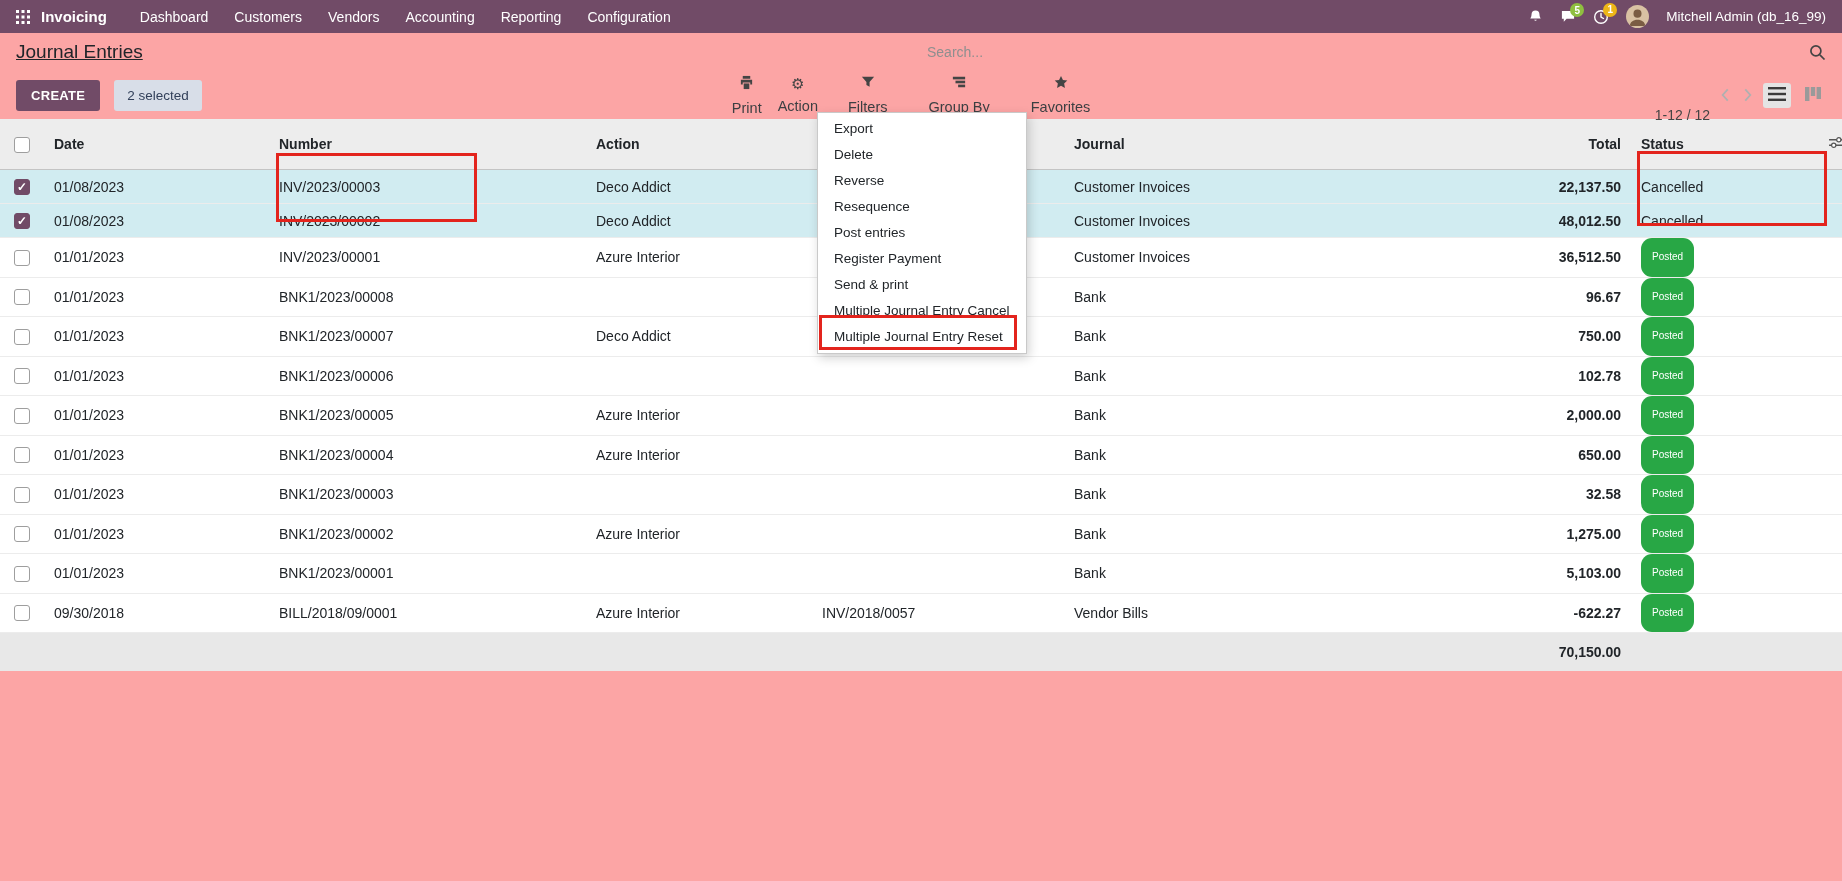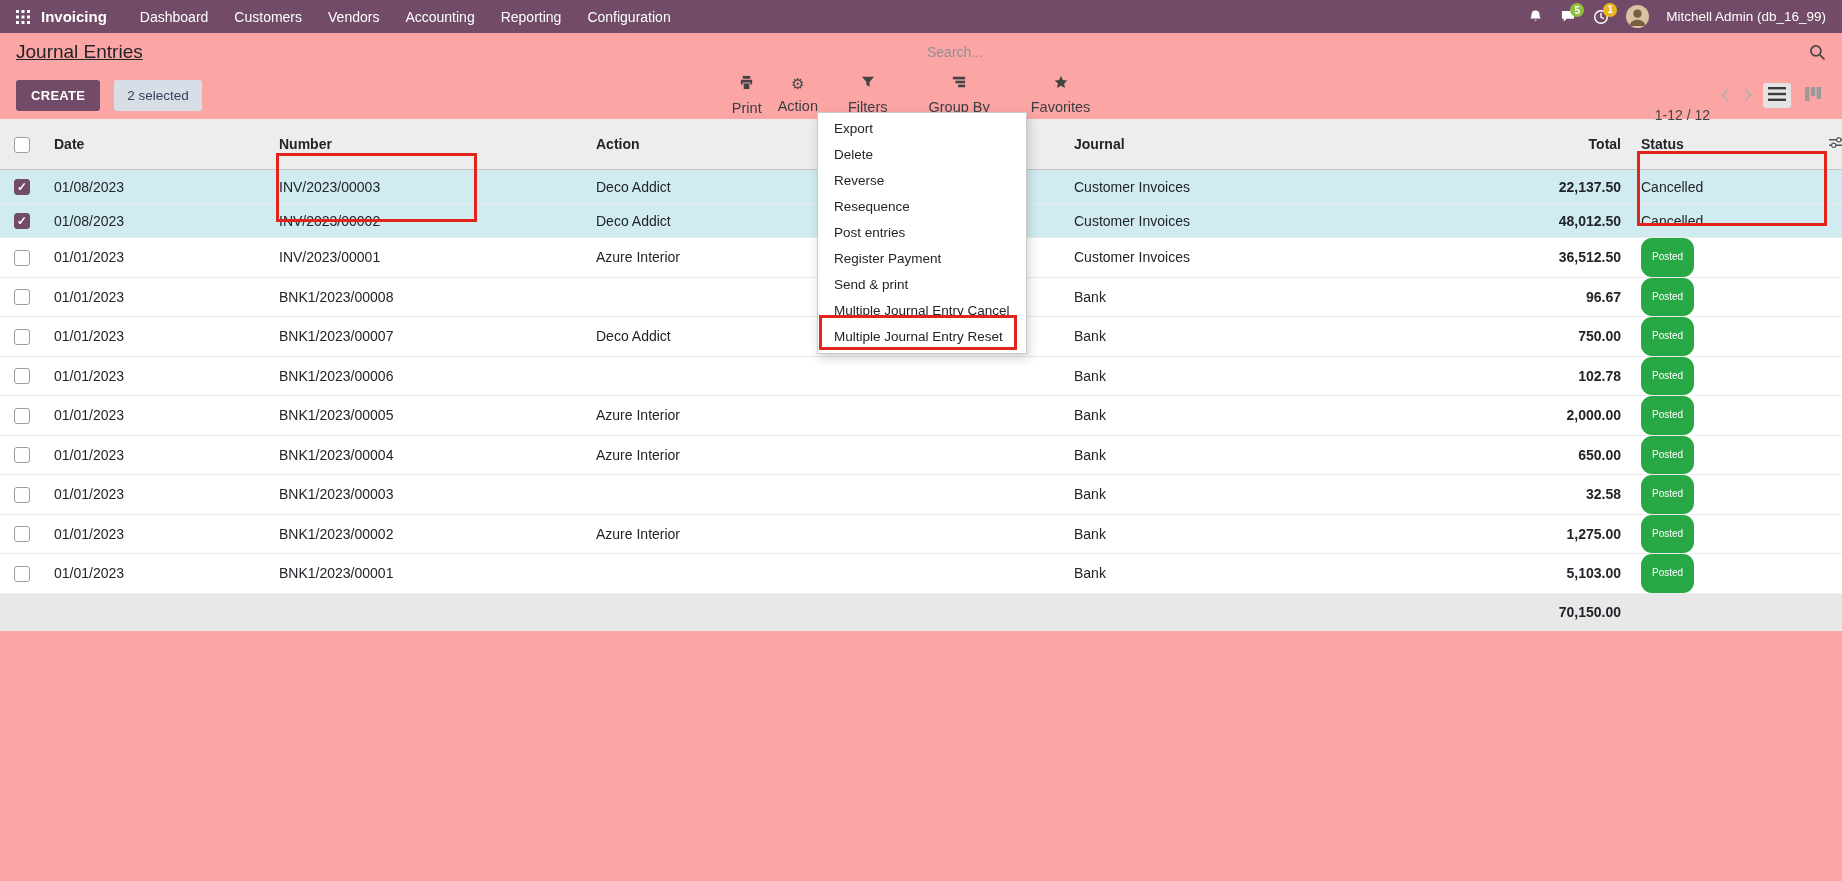--- a/index.html
+++ b/index.html
@@ -352,20 +352,31 @@
           <td class="col-check"><span class="checkbox"></span></td>
           <td>01/01/2023</td>
           <td>BNK1/2023/00001</td>
           <td></td>
           <td></td>
           <td>Bank</td>
           <td class="col-total">5,103.00</td>
           <td><span class="badge-posted">Posted</span></td>
           <td></td>
         </tr>
+        <tr>
+          <td class="col-check"><span class="checkbox"></span></td>
+          <td>09/30/2018</td>
+          <td>BILL/2018/09/0001</td>
+          <td>Azure Interior</td>
+          <td>INV/2018/0057</td>
+          <td>Vendor Bills</td>
+          <td class="col-total">-622.27</td>
+          <td><span class="badge-posted">Posted</span></td>
+          <td></td>
+        </tr>
       </tbody>
     <tfoot>
       <tr>
         <td colspan="6"></td>
         <td class="col-total">70,150.00</td>
         <td colspan="2"></td>
       </tr>
     </tfoot>
   </table>
 

